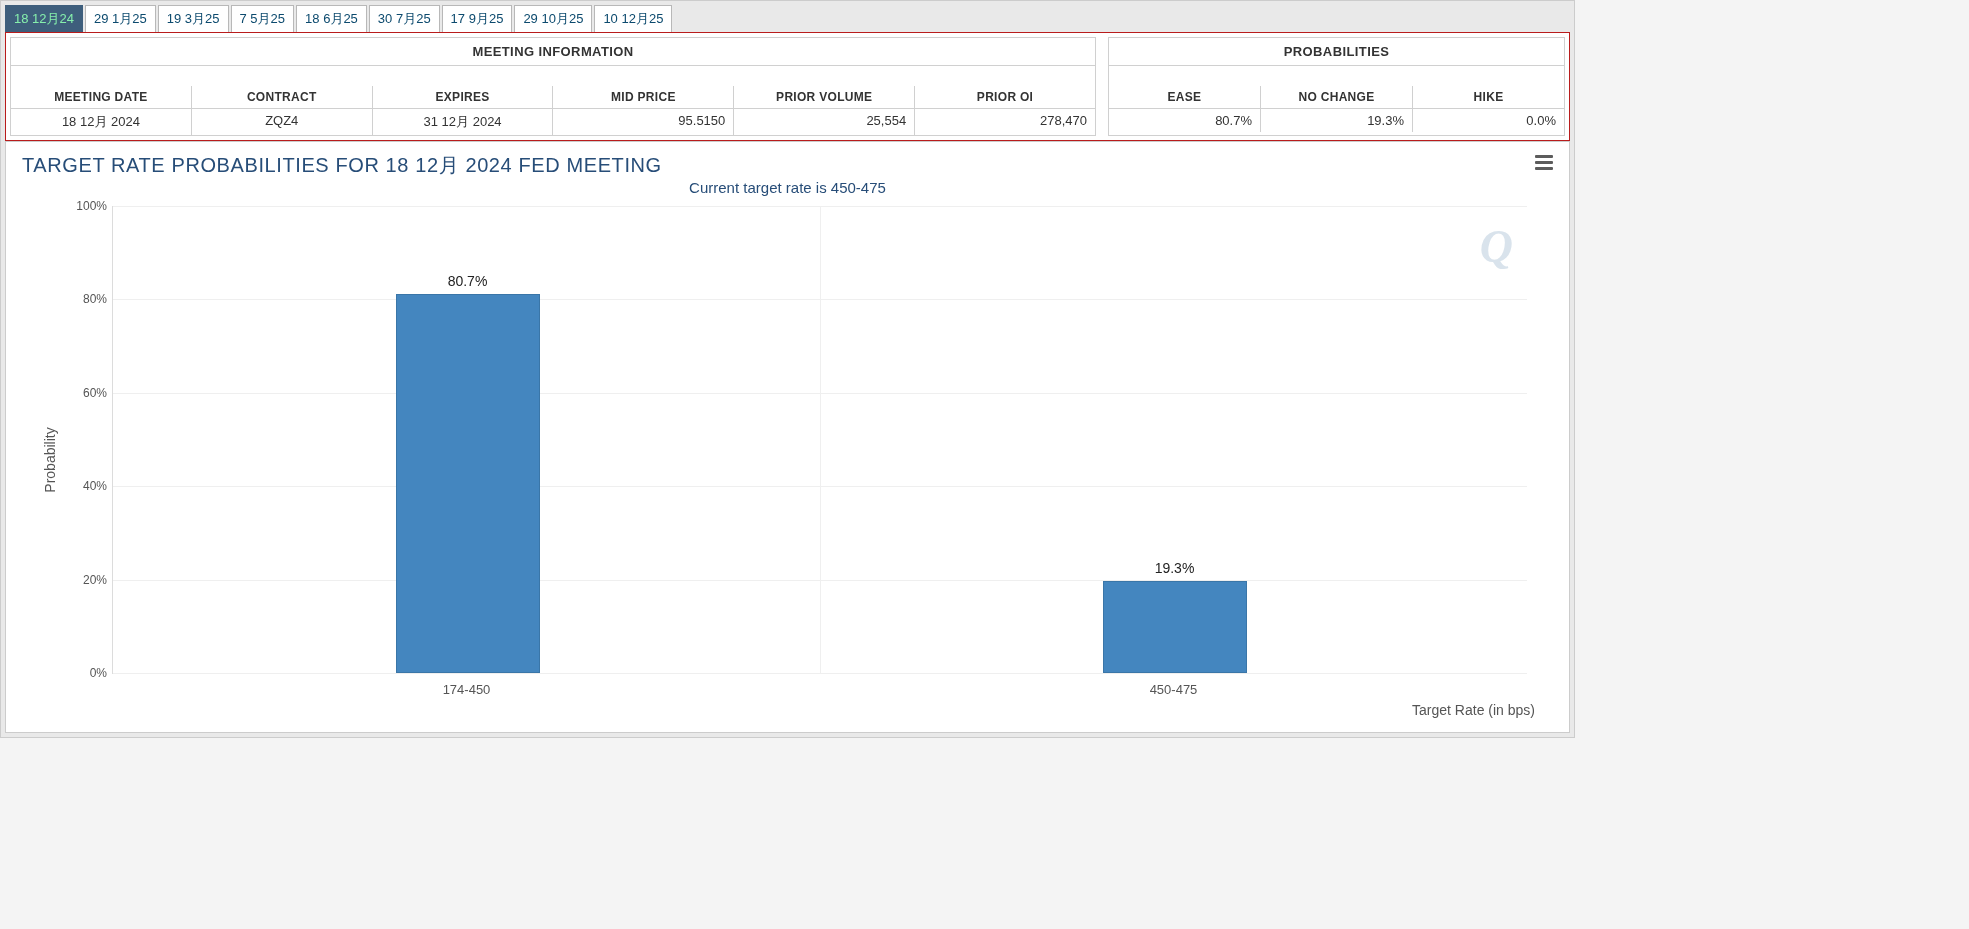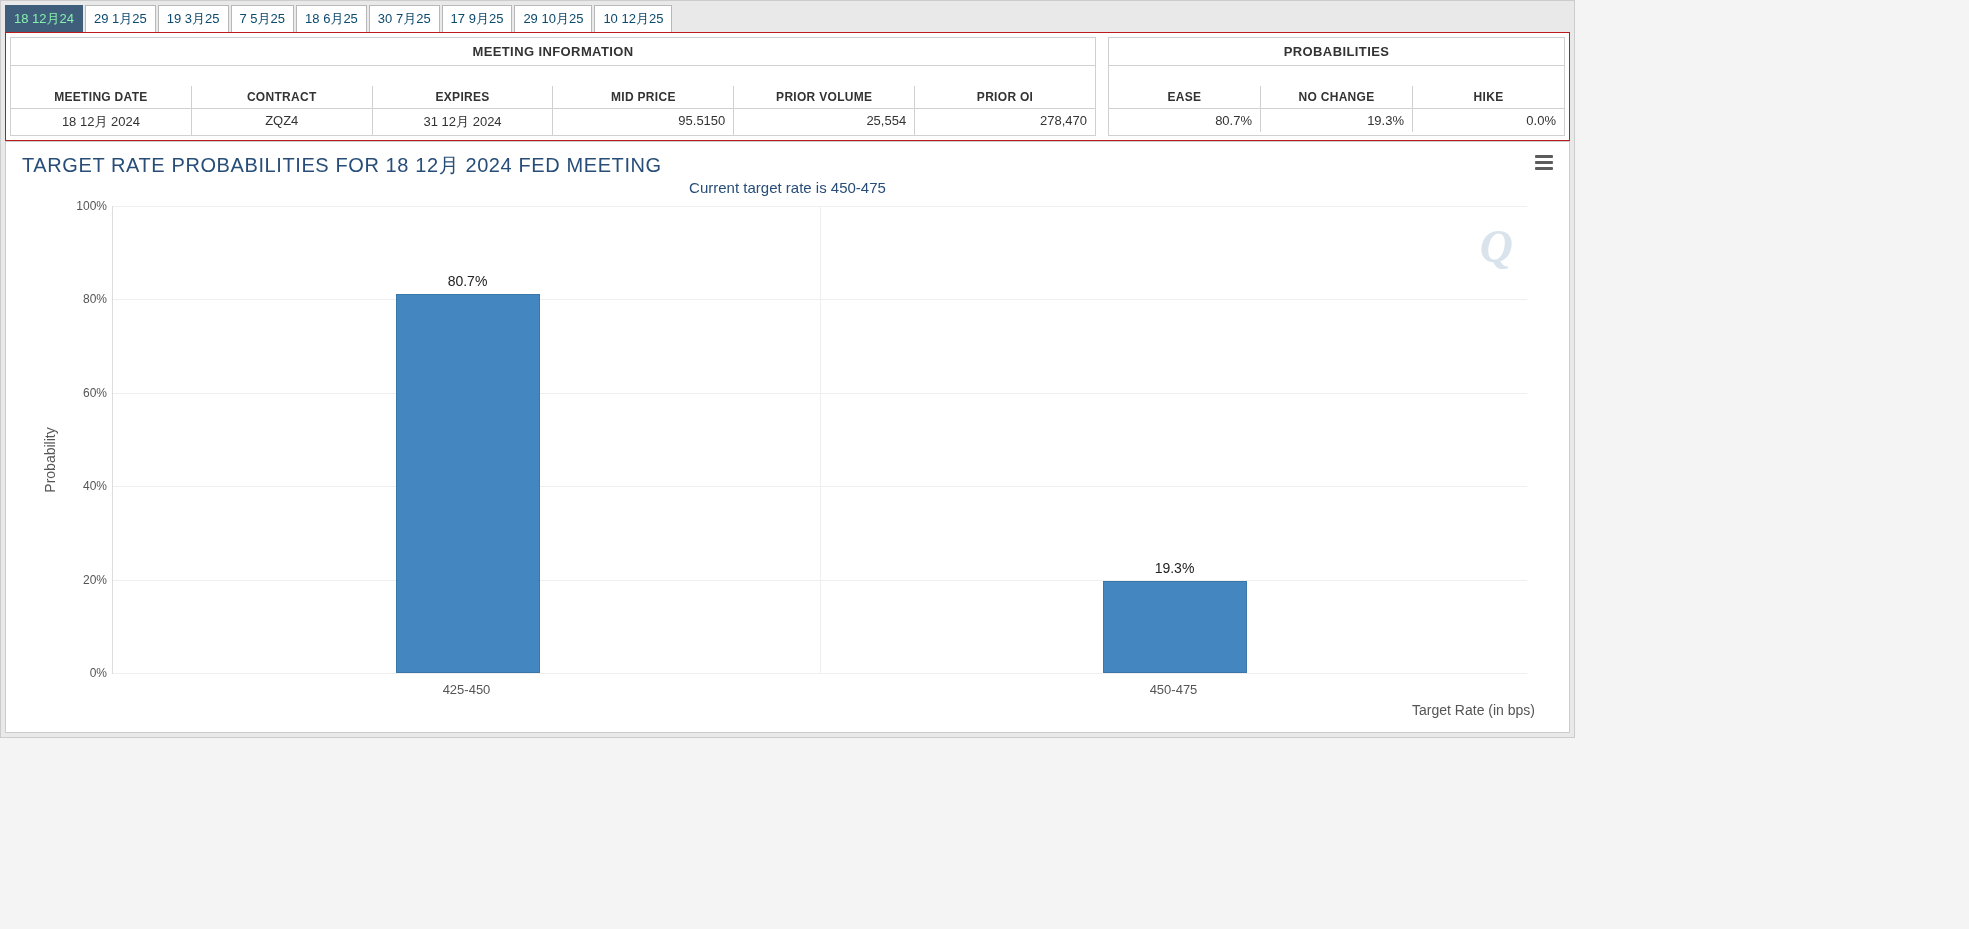--- a/index.html
+++ b/index.html
@@ -303,21 +303,21 @@
           <div class="grid-line" style="top: 40%;"></div>
           <div class="y-tick" style="top: 40%;">60%</div>
           <div class="grid-line" style="top: 20%;"></div>
           <div class="y-tick" style="top: 20%;">80%</div>
           <div class="grid-line" style="top: 0%;"></div>
           <div class="y-tick" style="top: 0%;">100%</div>
           <div class="plot-col-divider" style="left: 707px;"></div>
           <div class="bar" style="left: 282.5px; width: 142px; height: 80.7%; background: rgb(68, 134, 191);">
             <div class="bar-label">80.7%</div>
           </div>
-          <div class="x-tick" style="left: 282.5px; width: 142px;">425-450</div>
+          <div class="x-tick" style="left: 282.5px; width: 142px;">174-450</div>
           <div class="bar" style="left: 989.5px; width: 142px; height: 19.3%; background: rgb(68, 134, 191);">
             <div class="bar-label">19.3%</div>
           </div>
           <div class="x-tick" style="left: 989.5px; width: 142px;">450-475</div>
         </div>
       <div class="x-axis-label">Target Rate (in bps)</div>
     </div>
   </div>
 </div>
 

